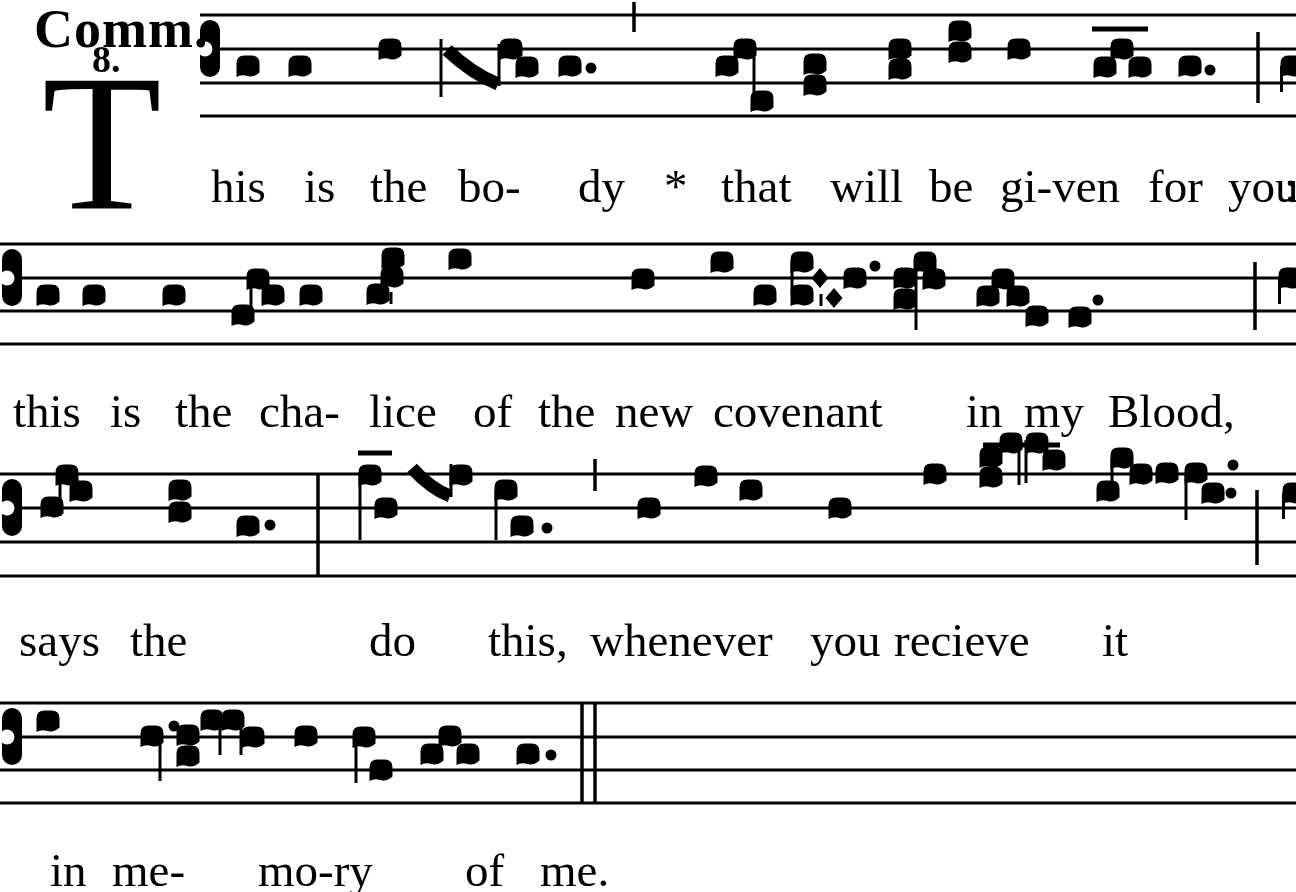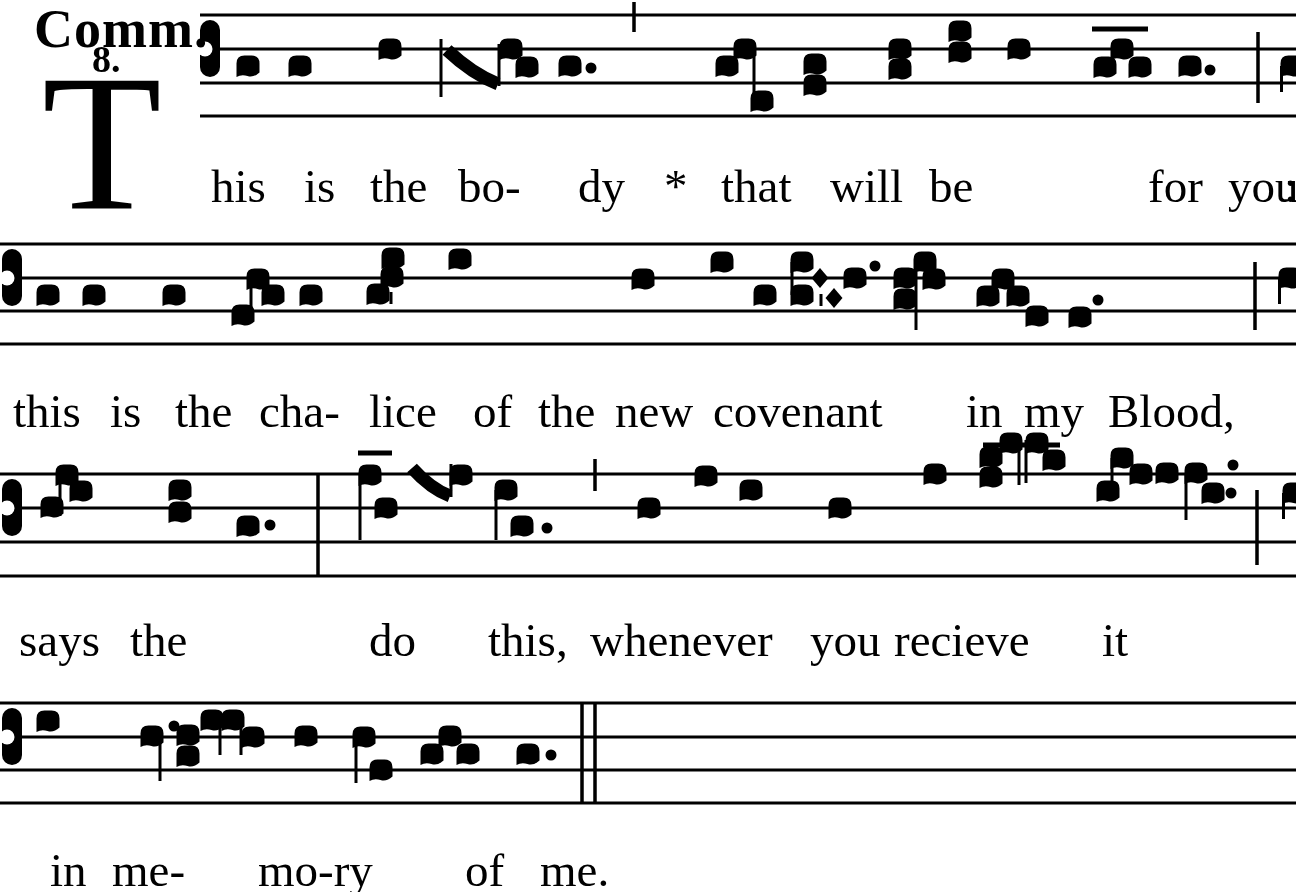--- a/index.html
+++ b/index.html
@@ -463,20 +463,21 @@
     <div class="lyric-row" style="top: 158px;">
       <span class="lyric-word" style="left: 211px;">his</span>
       <span class="lyric-word" style="left: 304px;">is</span>
       <span class="lyric-word" style="left: 370px;">the</span>
       <span class="lyric-word" style="left: 458px;">bo-</span>
       <span class="lyric-word" style="left: 578px;">dy</span>
       <span class="lyric-word" style="left: 664px;">*</span>
       <span class="lyric-word" style="left: 721px;">that</span>
       <span class="lyric-word" style="left: 830px;">will</span>
       <span class="lyric-word" style="left: 929px;">be</span>
+      <span class="lyric-word" style="left: 1000px;">gi-ven</span>
       <span class="lyric-word" style="left: 1148px;">for</span>
       <span class="lyric-word" style="left: 1228px;">you</span>
       <span class="lyric-word" style="left: 1284px;">:</span>
     </div>
     <div class="lyric-row" style="top: 383px;">
       <span class="lyric-word" style="left: 13px;">this</span>
       <span class="lyric-word" style="left: 110px;">is</span>
       <span class="lyric-word" style="left: 175px;">the</span>
       <span class="lyric-word" style="left: 259px;">cha-</span>
       <span class="lyric-word" style="left: 369px;">lice</span>

